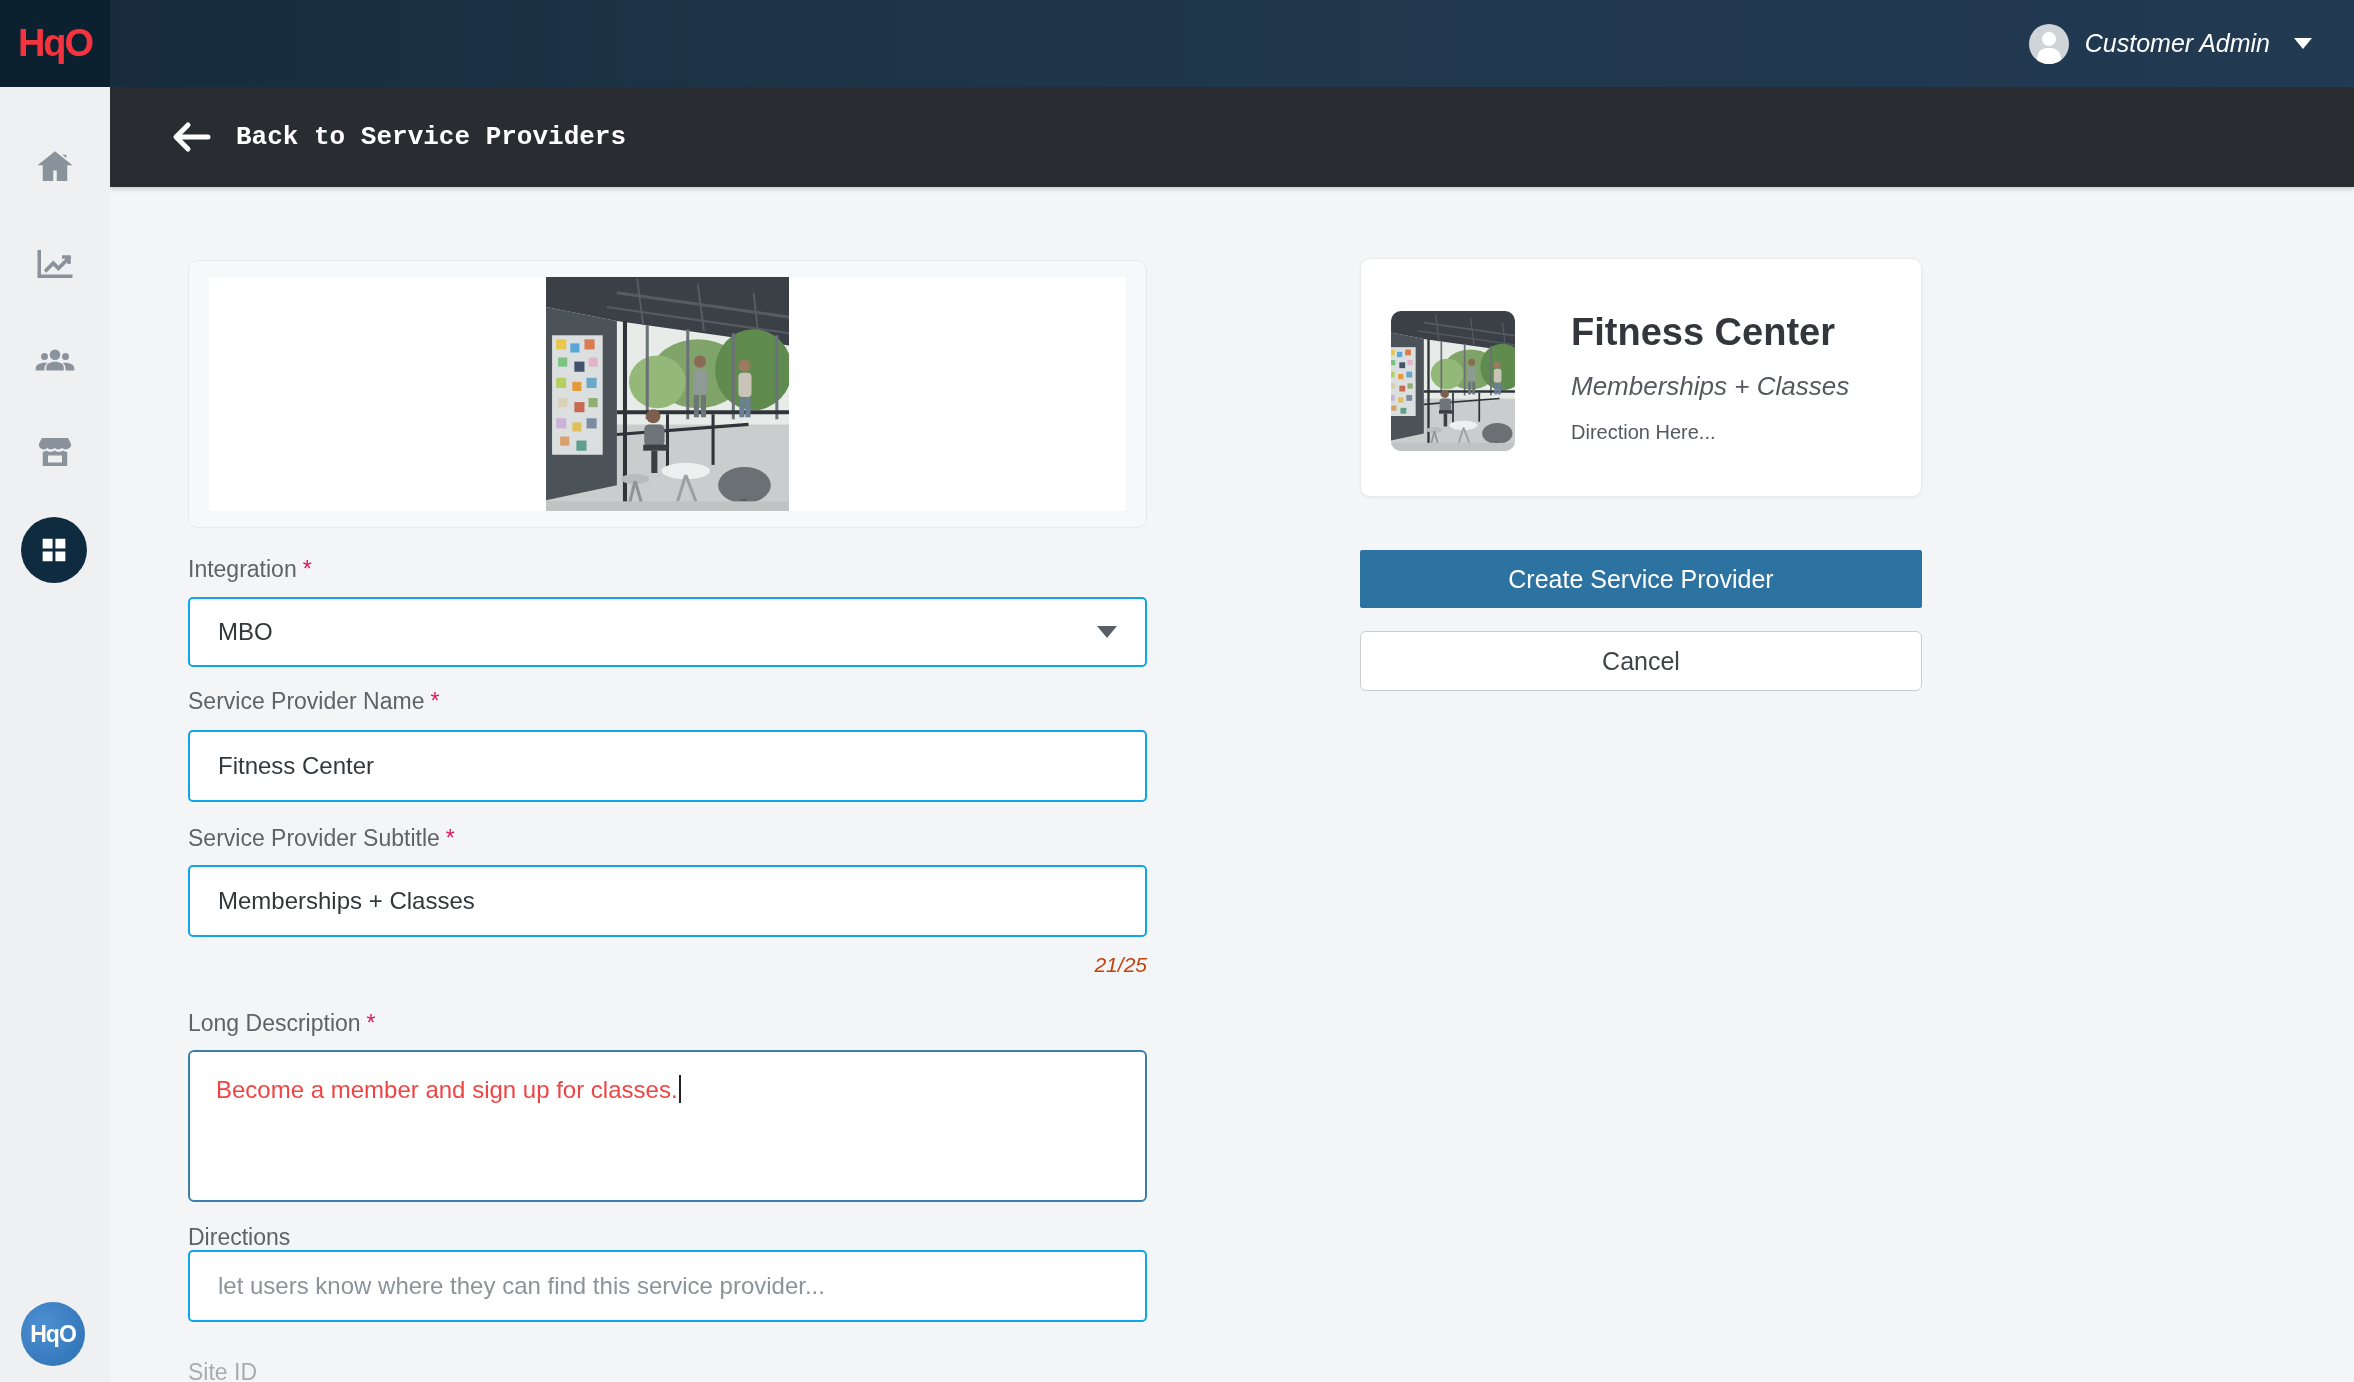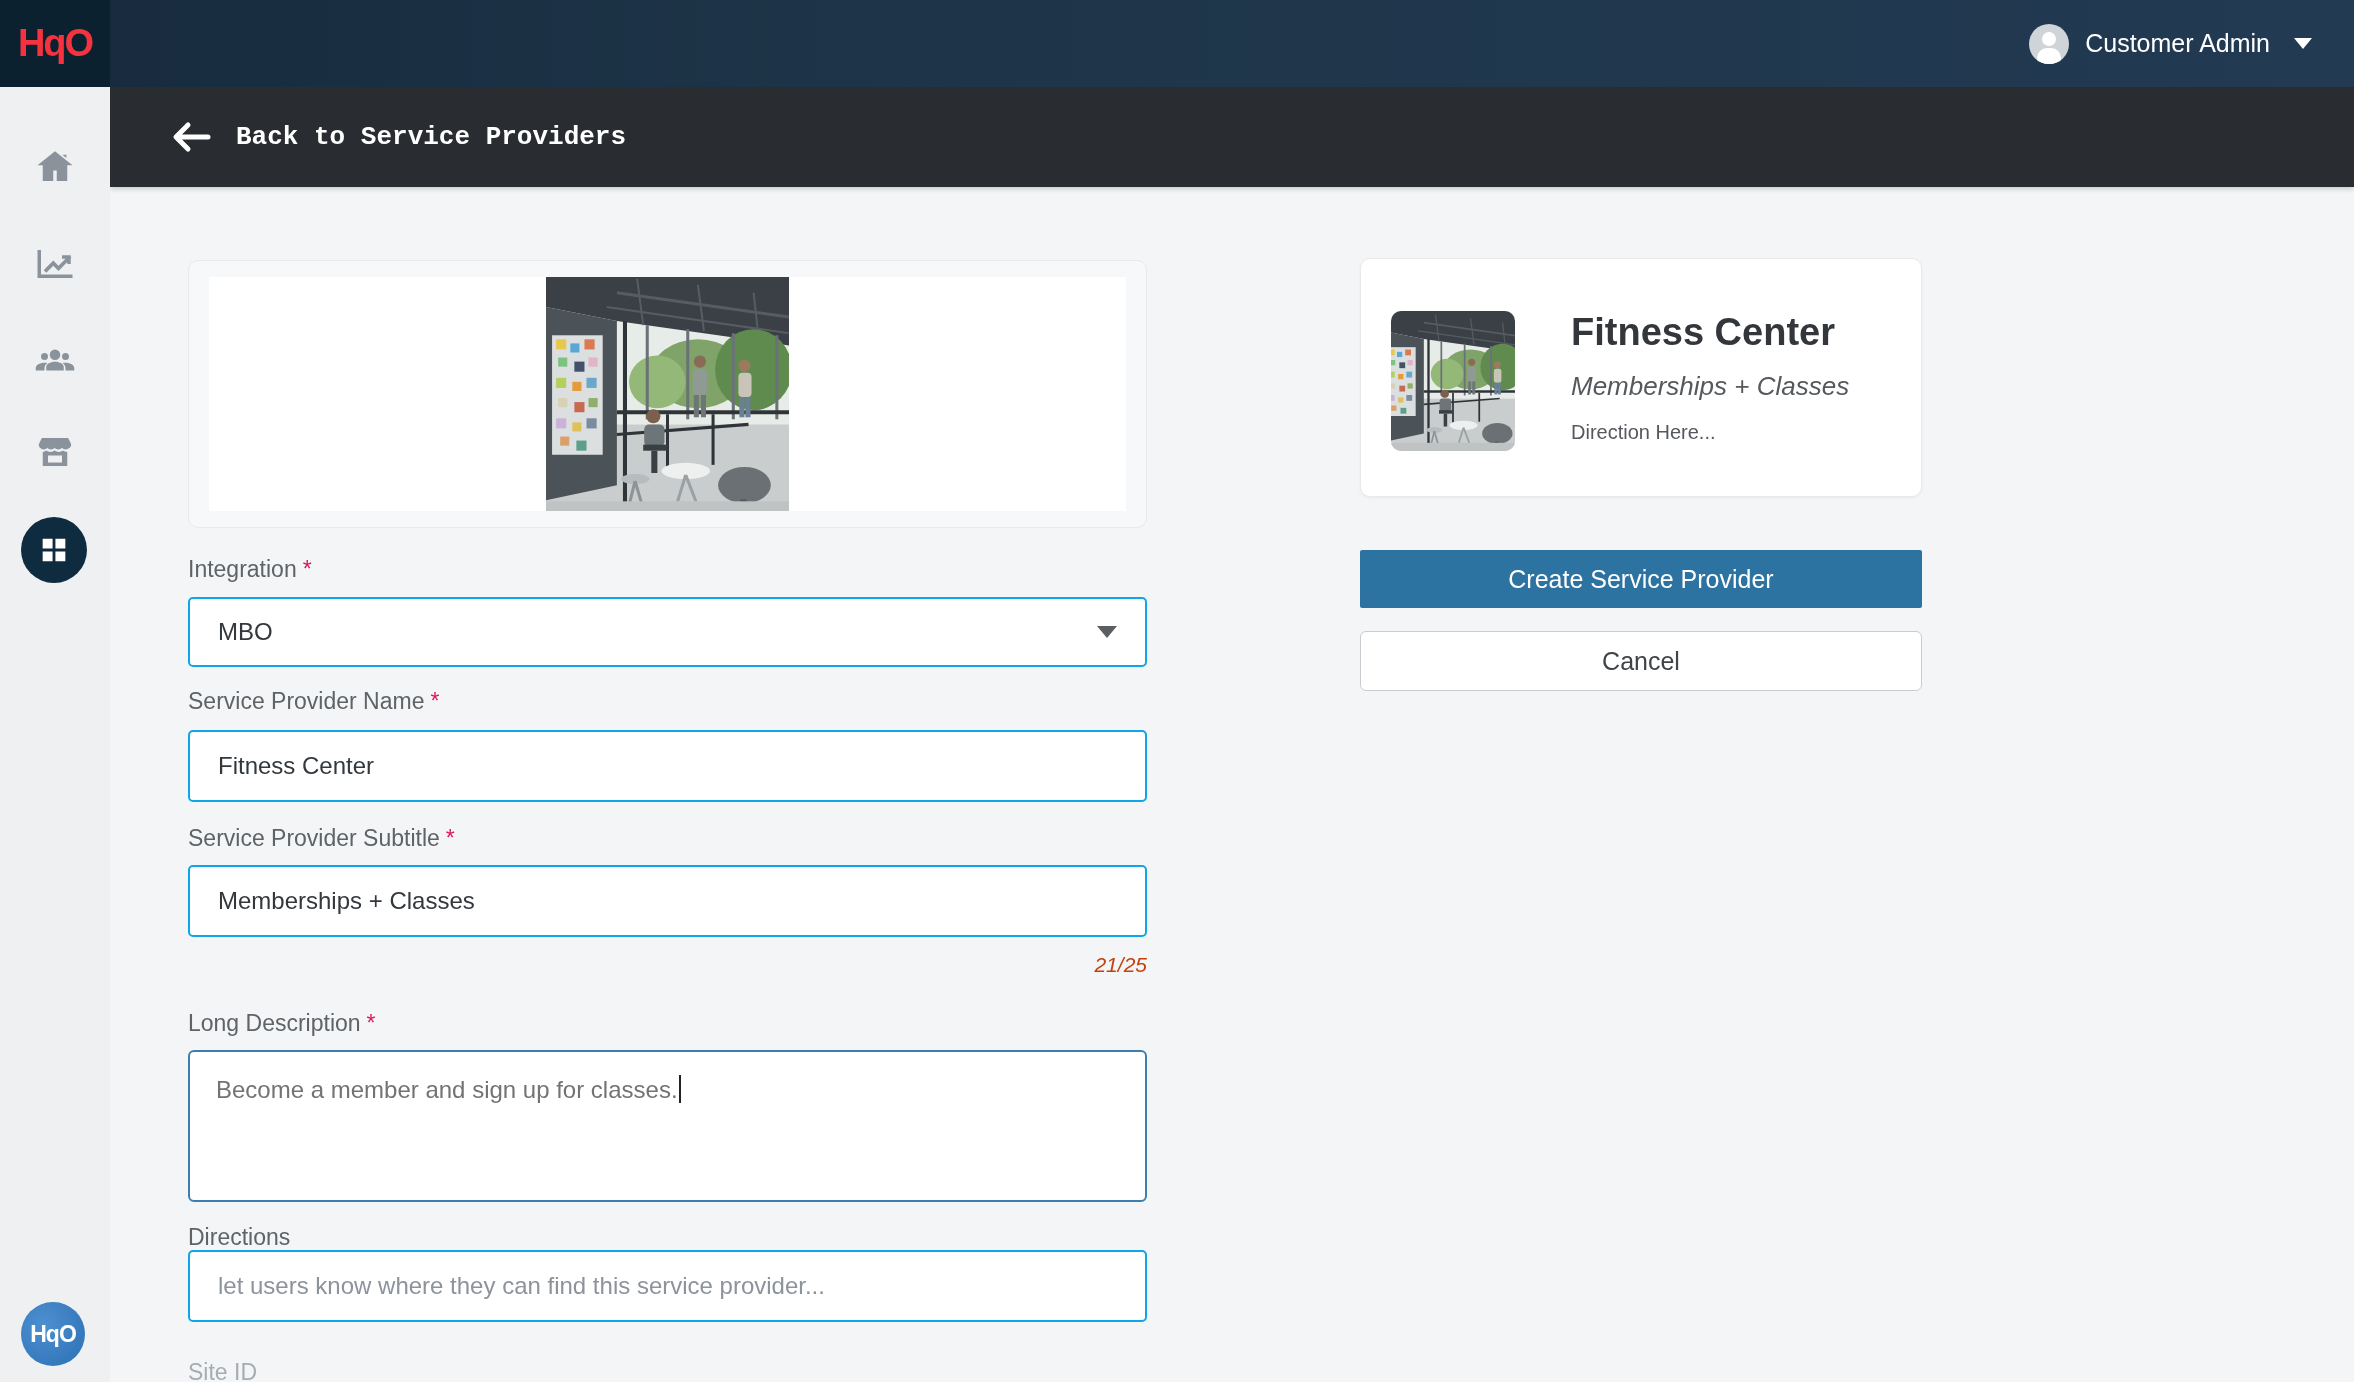--- a/index.html
+++ b/index.html
@@ -13,21 +13,21 @@
             display:flex; align-items:center; justify-content:flex-end; }
   .logo-box { position:absolute; left:0; top:0; width:110px; height:87px; background:#0c2130;
               display:flex; align-items:center; justify-content:center; }
   .logo-text { color:#f5333f; font-weight:bold; font-size:38px; letter-spacing:-2px; }
   .user-menu { display:flex; align-items:center; gap:16px; margin-right:42px; cursor:pointer; }
   .avatar { width:40px; height:40px; border-radius:50%; background:#cfd4d9; position:relative; overflow:hidden; }
   .avatar::before { content:""; position:absolute; left:50%; top:8px; transform:translateX(-50%);
                     width:14px; height:14px; border-radius:50%; background:#ffffff; }
   .avatar::after { content:""; position:absolute; left:50%; top:24px; transform:translateX(-50%);
                    width:24px; height:16px; border-radius:10px 10px 0 0; background:#ffffff; }
-  .user-name { color:#ffffff; font-size:25px; }
+  .user-name { color:#ffffff; font-size:25px;font-style:italic; }
   .caret-down { width:0; height:0; border-left:9px solid transparent; border-right:9px solid transparent;
                 border-top:11px solid #ffffff; margin-left:8px; }
 
   
   .sidebar { position:absolute; left:0; top:87px; width:110px; height:1295px; background:#eef0f1; z-index:20; }
   .nav-item { position:absolute; left:0; width:110px; height:66px; display:flex; align-items:center;
               justify-content:center; cursor:pointer; }
   .nav-item svg { width:42px; height:42px; fill:#8a939c; }
   .nav-active-circle { position:absolute; left:21px; width:66px; height:66px; border-radius:50%;
                        background:#0e2b3f; display:flex; align-items:center; justify-content:center; cursor:pointer; }
@@ -58,21 +58,21 @@
   .field-label { position:absolute; left:78px; font-size:23px; color:#5e6368; }
   .req { color:#d81b60; margin-left:6px; font-size:23px; }
   .input-box { position:absolute; left:78px; width:959px; height:72px; background:#ffffff;
                border:2px solid #0ea5e9; border-radius:5px; display:flex; align-items:center;
                padding:12px 28px; font-size:24px; color:#33383d; }
   .select-box { cursor:pointer; justify-content:space-between; }
   .dd-caret { width:0; height:0; border-left:10px solid transparent; border-right:10px solid transparent;
               border-top:12px solid #5a5f64; }
   .textarea-box { position:absolute; left:78px; width:959px; height:152px; background:#ffffff;
                   border:2px solid #3b7fad; border-radius:6px; padding:22px 26px; font-size:24px;
-                  color:#737373; line-height:1.35; }
+                  color:#ef4444; line-height:1.35; }
   .text-caret { display:inline-block; width:2px; height:28px; background:#222; vertical-align:-5px; margin-left:1px; }
   .char-counter { position:absolute; left:78px; width:959px; text-align:right; font-size:21px;
                   font-style:italic; color:#c2410c; }
   .placeholder-text { color:#8d939b; }
   .faded-label { color:#a7acb2; }
 
   
   .preview-card { position:absolute; left:1250px; top:71px; width:562px; height:239px; background:#ffffff;
                   border:1px solid #e8eaec; border-radius:10px; box-shadow:0 1px 3px rgba(0,0,0,.05); }
   .preview-thumb { position:absolute; left:30px; top:52px; width:124px; height:140px; border-radius:10px;

